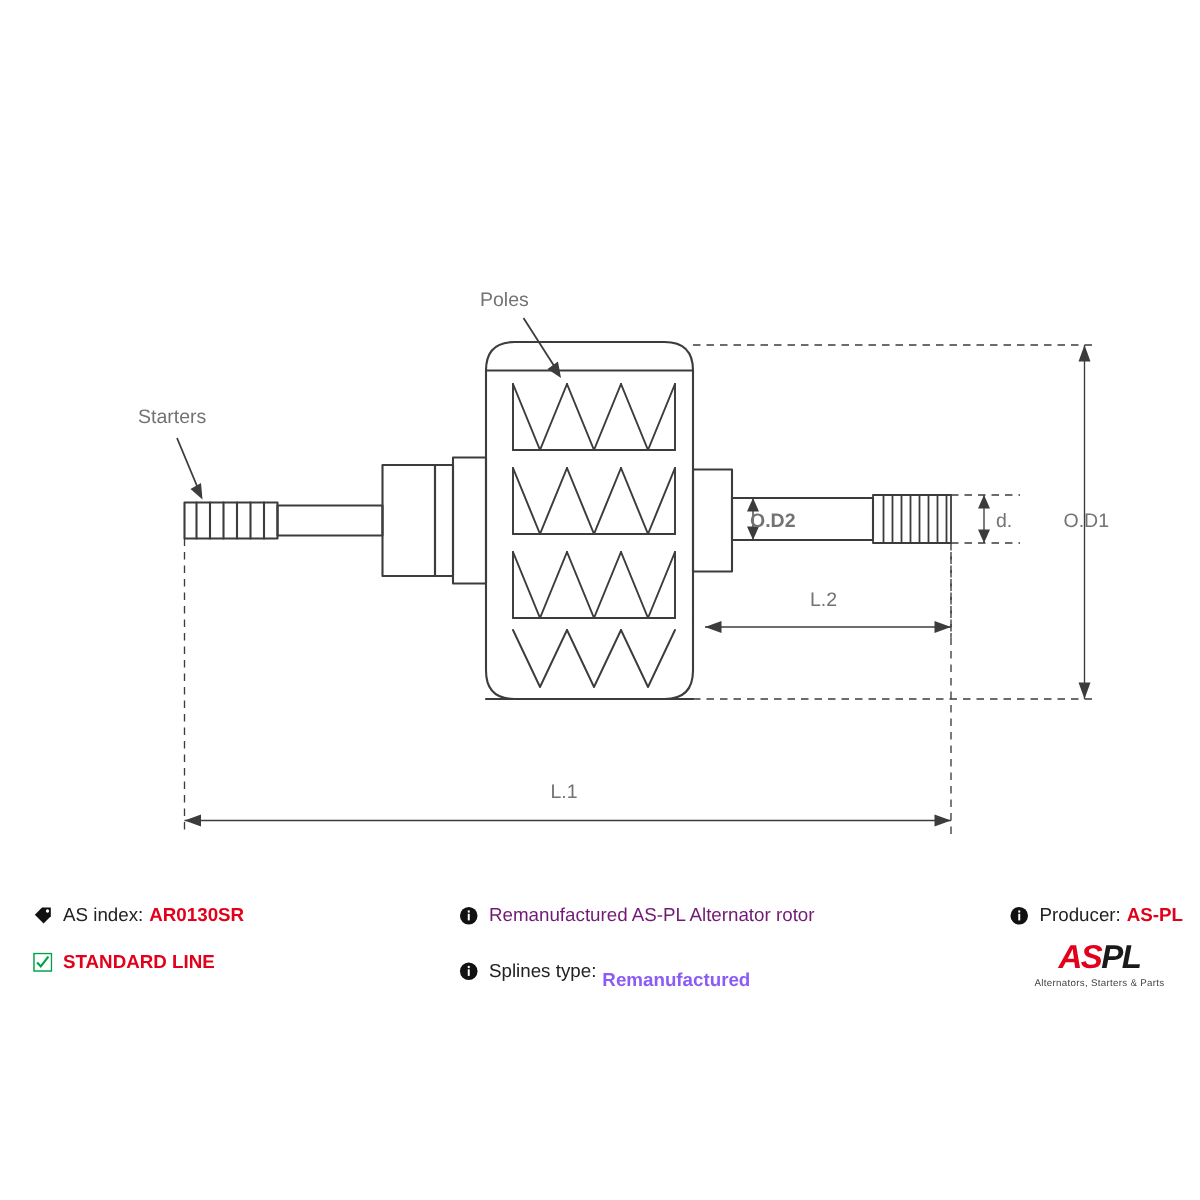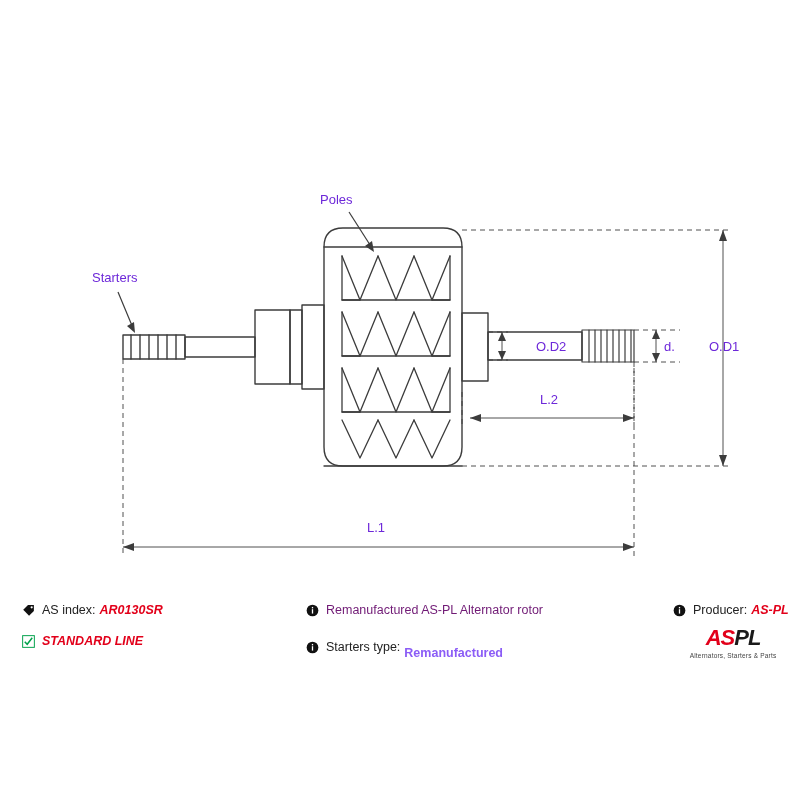--- a/index.html
+++ b/index.html
@@ -27,21 +27,21 @@
     top: 0;
     width: 800px;
     height: 585px;
   }
   #drawing svg {
     display: block;
   }
   .lbl {
     position: absolute;
     font-size: 13px;
-    color: #6d28d9;
+    color: #737373;
     white-space: nowrap;
   }
   
   #info {
     position: absolute;
     left: 0;
     top: 585px;
     width: 800px;
     height: 215px;
   }
@@ -61,21 +61,20 @@
   .icon-svg { display: block; }
   .muted { color: #701a75; }
   .green-bold {
     color: #8b5cf6;
     font-weight: bold;
     margin-top: 12px;
   }
   .red-bold {
     color: #e2001a;
     font-weight: bold;
-    font-style: italic;
   }
   .label-txt { color: #222; }
   
   #brand {
     position: absolute;
     right: 12px;
     top: 42px;
     text-align: center;
     width: 110px;
   }
@@ -235,21 +234,21 @@
 
         <line x1="118" y1="292" x2="133" y2="328"></line>
         <path d="M135 333 L127 326 L134 322 Z" fill="#3c3c3c" stroke="none"></path>
       </g>
     </svg>
 
     <div class="lbl" style="left:320px; top:192px;">Poles</div>
     <div class="lbl" style="left:92px; top:270px;">Starters</div>
 
     <div class="lbl" style="left:709px; top:339px;">O.D1</div>
-    <div class="lbl" style="left:536px; top:339px;">O.D2</div>
+    <div class="lbl" style="left:500px; top:339px;font-weight:bold;">O.D2</div>
     <div class="lbl" style="left:664px; top:339px;">d.</div>
     <div class="lbl" style="left:367px; top:520px;">L.1</div>
     <div class="lbl" style="left:540px; top:392px;">L.2</div>
   </div>
 
   <div id="info">
 
     <div class="info-row" style="left:22px; top:18px;">
       <span class="info-icon">
         <svg class="icon-svg" width="13" height="13" viewBox="0 0 16 16">
@@ -284,21 +283,21 @@
     </div>
 
     <div class="info-row" style="left:306px; top:49px;">
       <span class="info-icon">
         <svg class="icon-svg" width="13" height="13" viewBox="0 0 16 16">
           <circle cx="8" cy="8" r="7.2" fill="#111"></circle>
           <rect x="7.2" y="6.4" width="1.6" height="5.4" fill="#fff"></rect>
           <rect x="7.2" y="3.6" width="1.6" height="1.8" fill="#fff"></rect>
         </svg>
       </span>
-      <span class="label-txt">Starters type:</span>
+      <span class="label-txt">Splines type:</span>
       <span class="sep-dot"></span>
       <span class="green-bold">Remanufactured</span>
     </div>
 
     <div class="info-row" style="left:673px; top:18px;">
       <span class="info-icon">
         <svg class="icon-svg" width="13" height="13" viewBox="0 0 16 16">
           <circle cx="8" cy="8" r="7.2" fill="#111"></circle>
           <rect x="7.2" y="6.4" width="1.6" height="5.4" fill="#fff"></rect>
           <rect x="7.2" y="3.6" width="1.6" height="1.8" fill="#fff"></rect>

